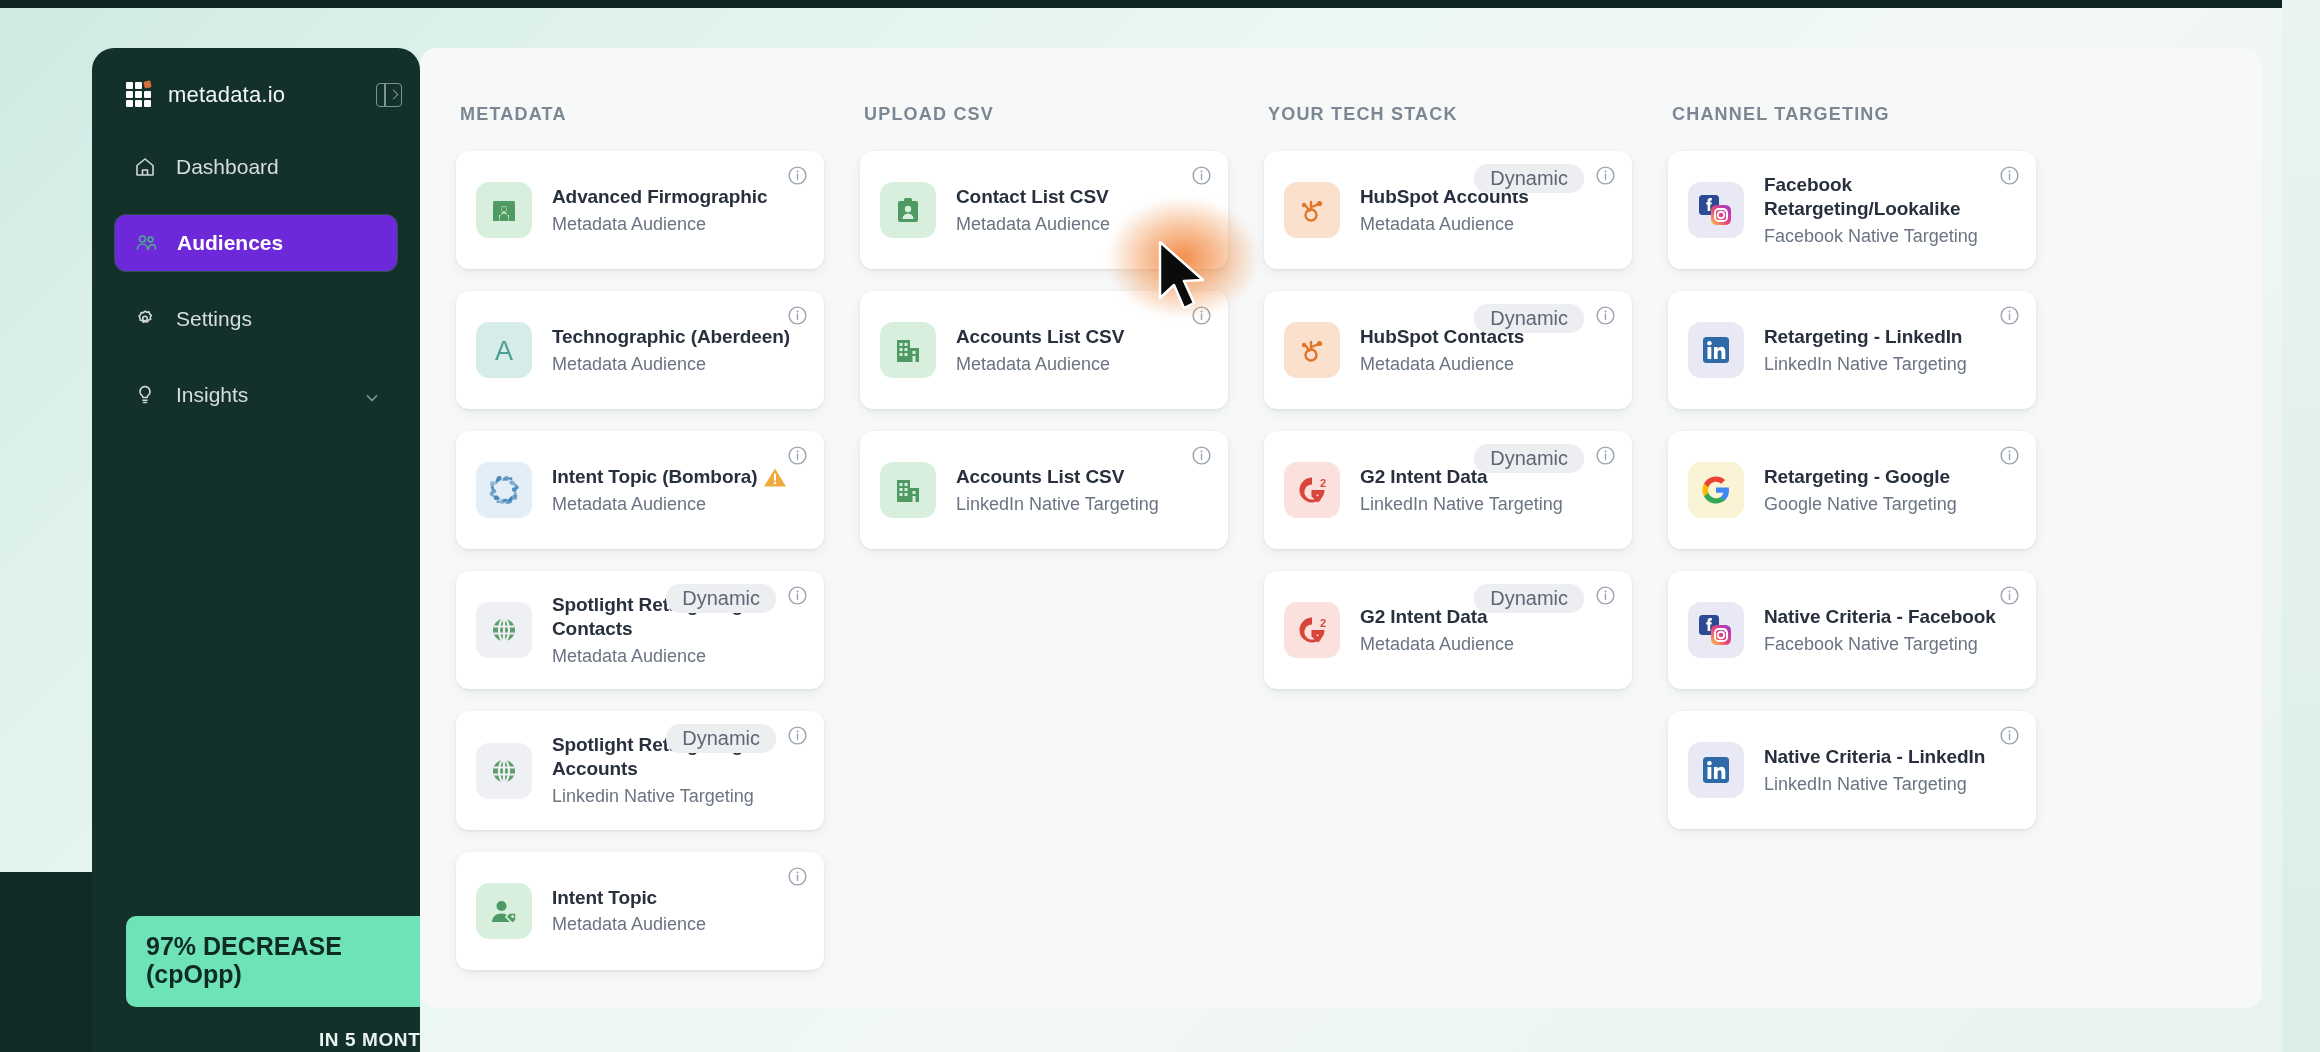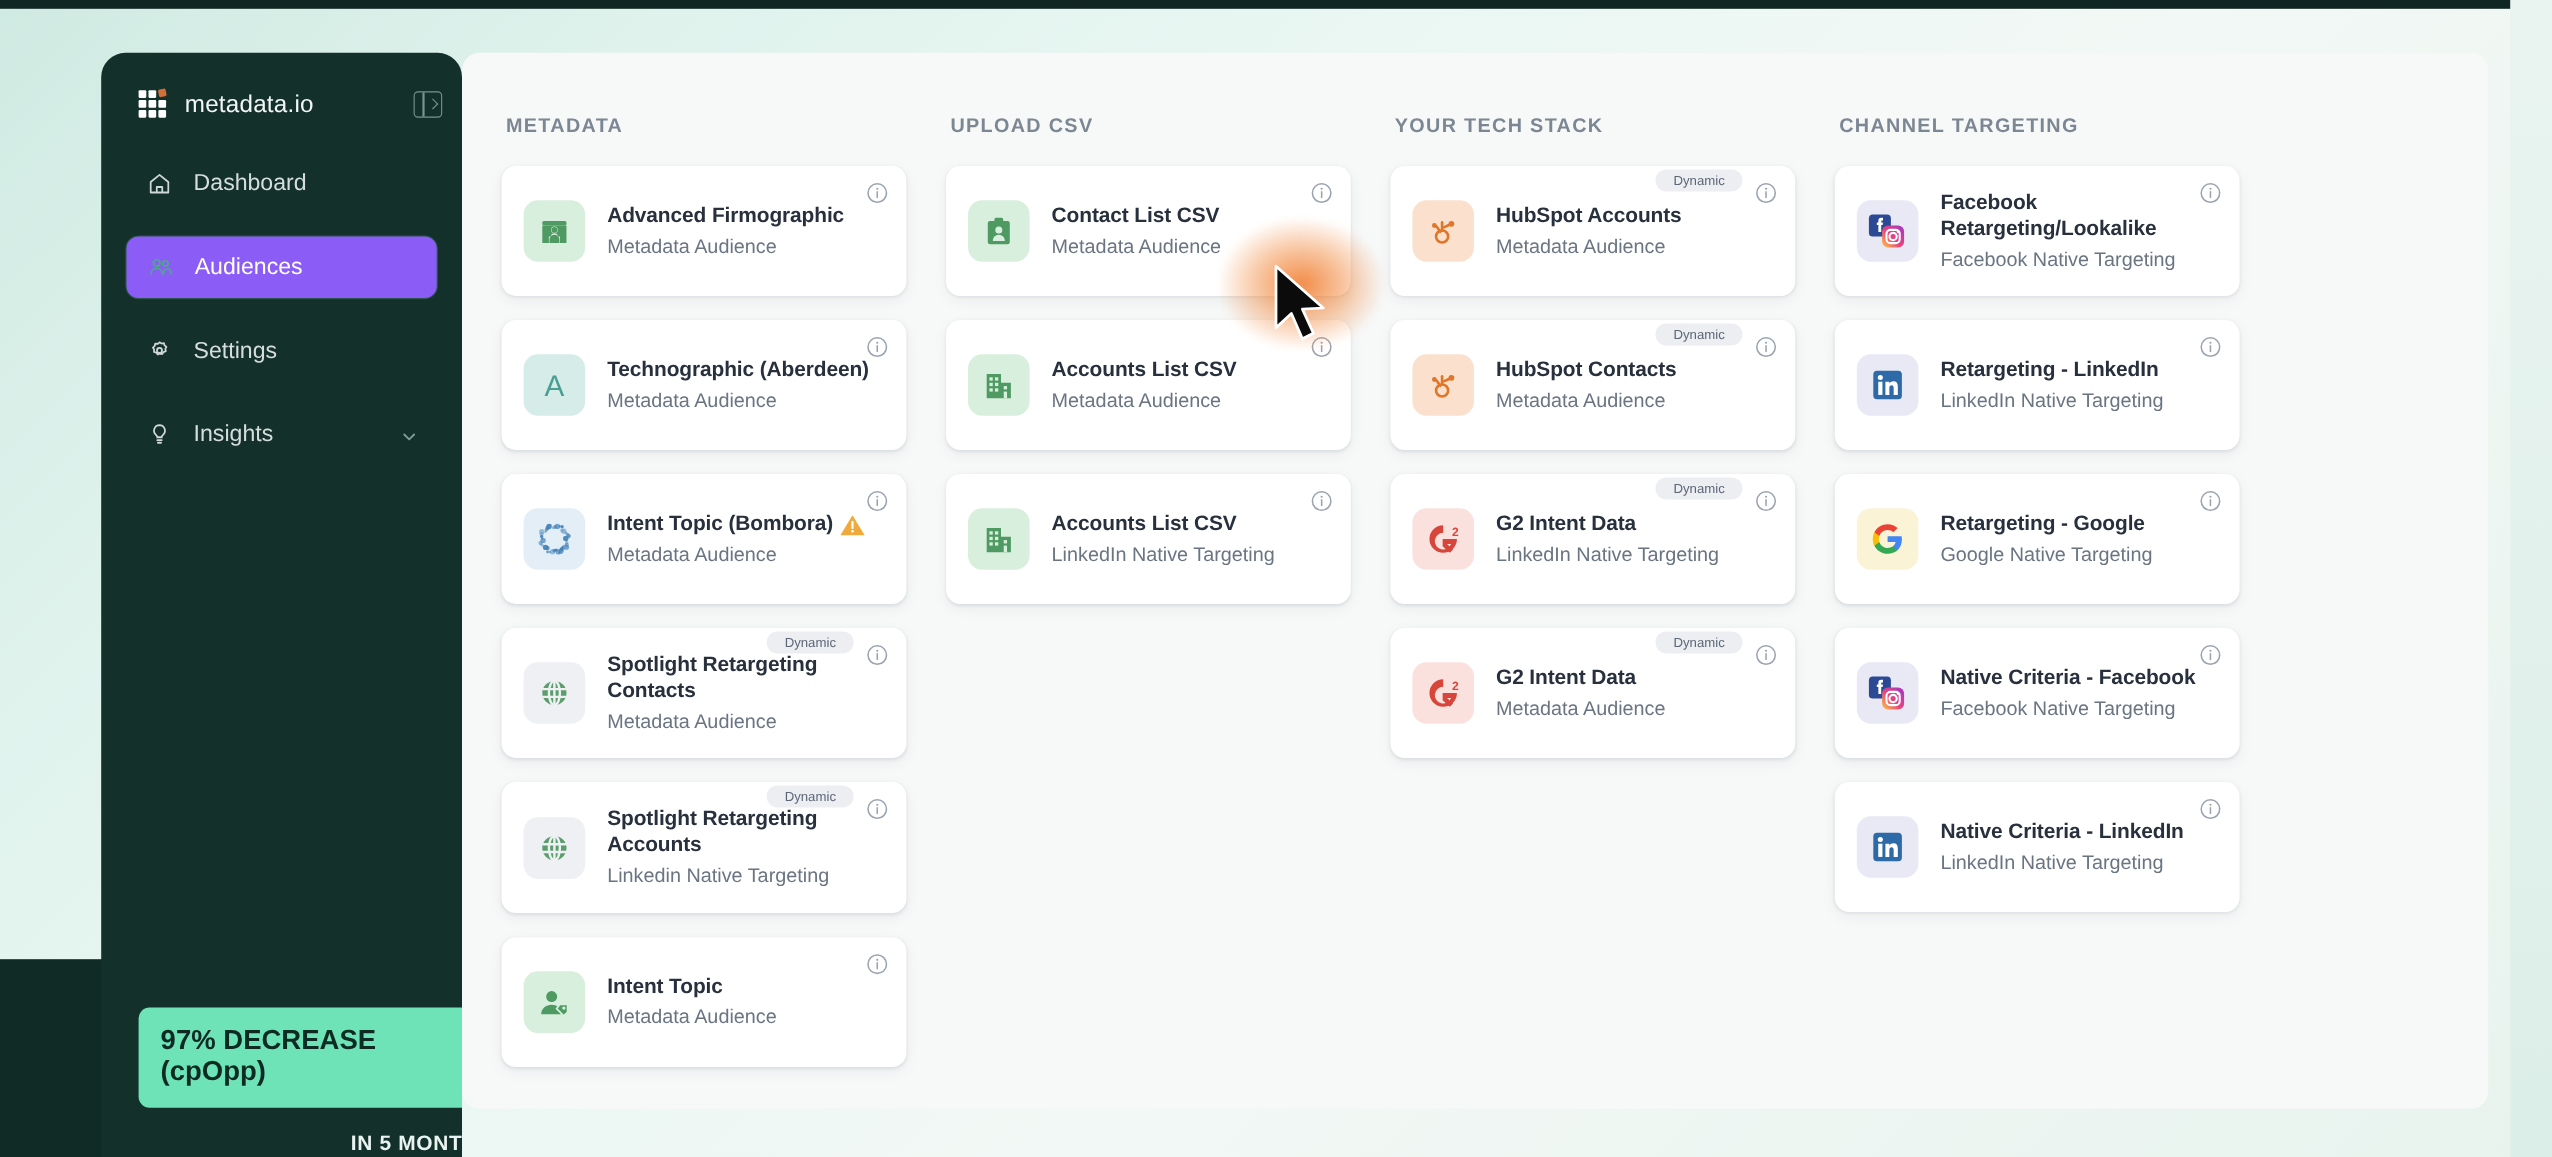--- a/index.html
+++ b/index.html
@@ -56,21 +56,21 @@
   .nav { margin-top: 30px; padding: 0 22px; }
   .nav-item {
     display:flex; align-items:center; gap:18px;
     height: 58px; padding: 0 18px; border-radius: 12px;
     color:#d6dedb; font-size:21px; cursor:pointer;
     margin-bottom: 18px; position:relative;
   }
   .nav-item .ico { width:26px; height:26px; display:flex; align-items:center; justify-content:center; flex:none; }
   .nav-item.ask { color:#d3703a; font-weight:600; margin-bottom:24px; }
   .nav-item.active {
-    background:#8b5cf6; border:1px solid #2c544c; color:#ffffff; font-weight:400;
+    background:#6d28d9; border:1px solid #2c544c; color:#ffffff; font-weight:700;
   }
   .nav-item.active .ico svg { stroke:#4fa58f; }
   .chev { margin-left:auto; width:16px; height:16px; flex:none; }
   .nav-label { white-space:nowrap; }
 
   
   .promo { position:absolute; left:34px; bottom:1px; width:326px; }
   .promo-badge {
     background:#6fe3b8; border-radius:10px; padding:16px 20px 18px 20px;
     color:#0d2b22; font-weight:bold; font-size:25px; line-height:1.15;
@@ -107,22 +107,22 @@
   .card .txt { flex:1; min-width:0; padding-right:10px; }
   .card .c-title {
     font-size:19px; font-weight:bold; color:#28303e; line-height:1.26;
     letter-spacing:-0.1px;
   }
   .card .c-sub { font-size:18px; color:#6a7482; margin-top:4px; line-height:1.25; }
   .info-icon {
     position:absolute; right:16px; top:14px; width:21px; height:21px;
   }
   .pill {
-    position:absolute; right:48px; top:3px;
-    background:#eceef2; color:#5c6677; font-size:12px;
+    position:absolute; right:48px; top:13px;
+    background:#eceef2; color:#5c6677; font-size:20px;
     padding:3px 16px; border-radius:14px; white-space:nowrap;
   }
   .warn { width:24px; height:22px; flex:none; margin-left:6px; }
   .title-row { display:flex; align-items:center; }
 
   
   .click-glow {
     position:absolute; left:688px; top:150px; width:150px; height:120px;
     background: radial-gradient(ellipse at center, rgba(240,120,40,.85) 0%, rgba(240,130,50,.45) 38%, rgba(240,140,60,0) 72%);
     pointer-events:none; z-index:20; filter: blur(3px);

